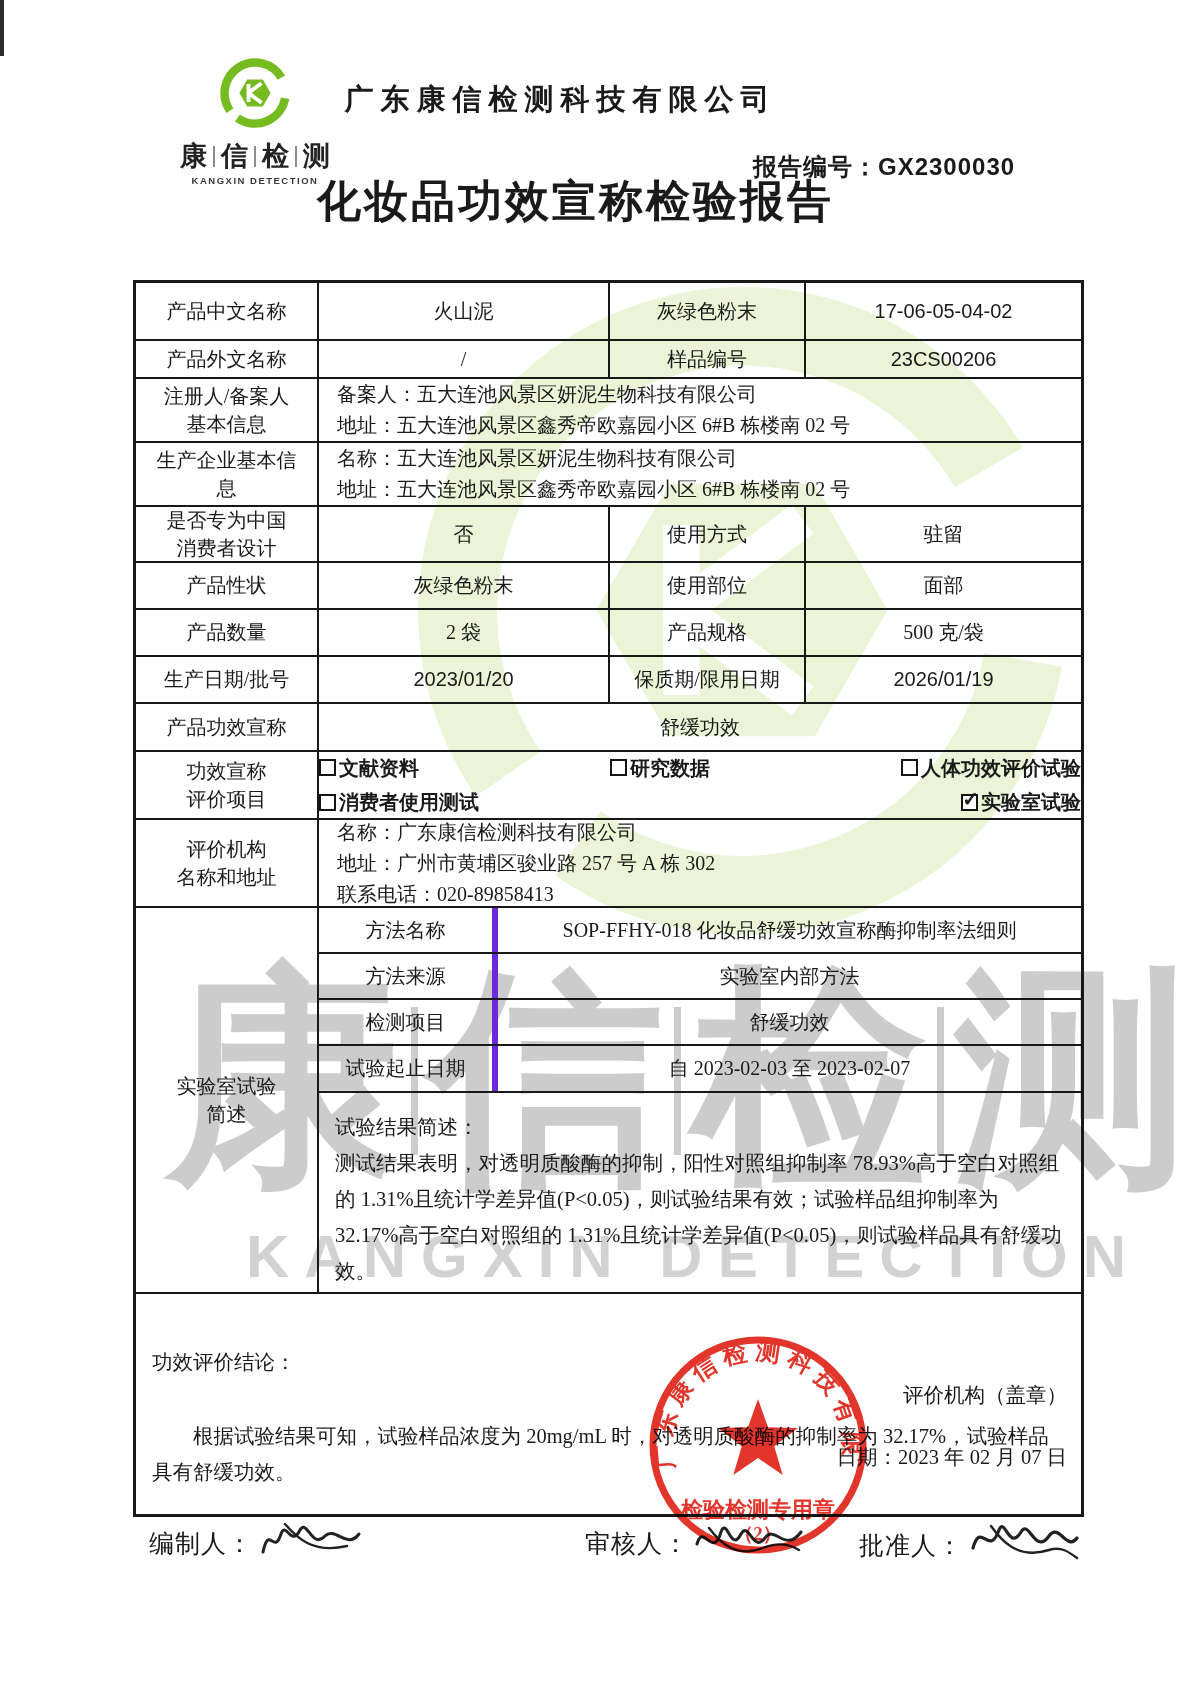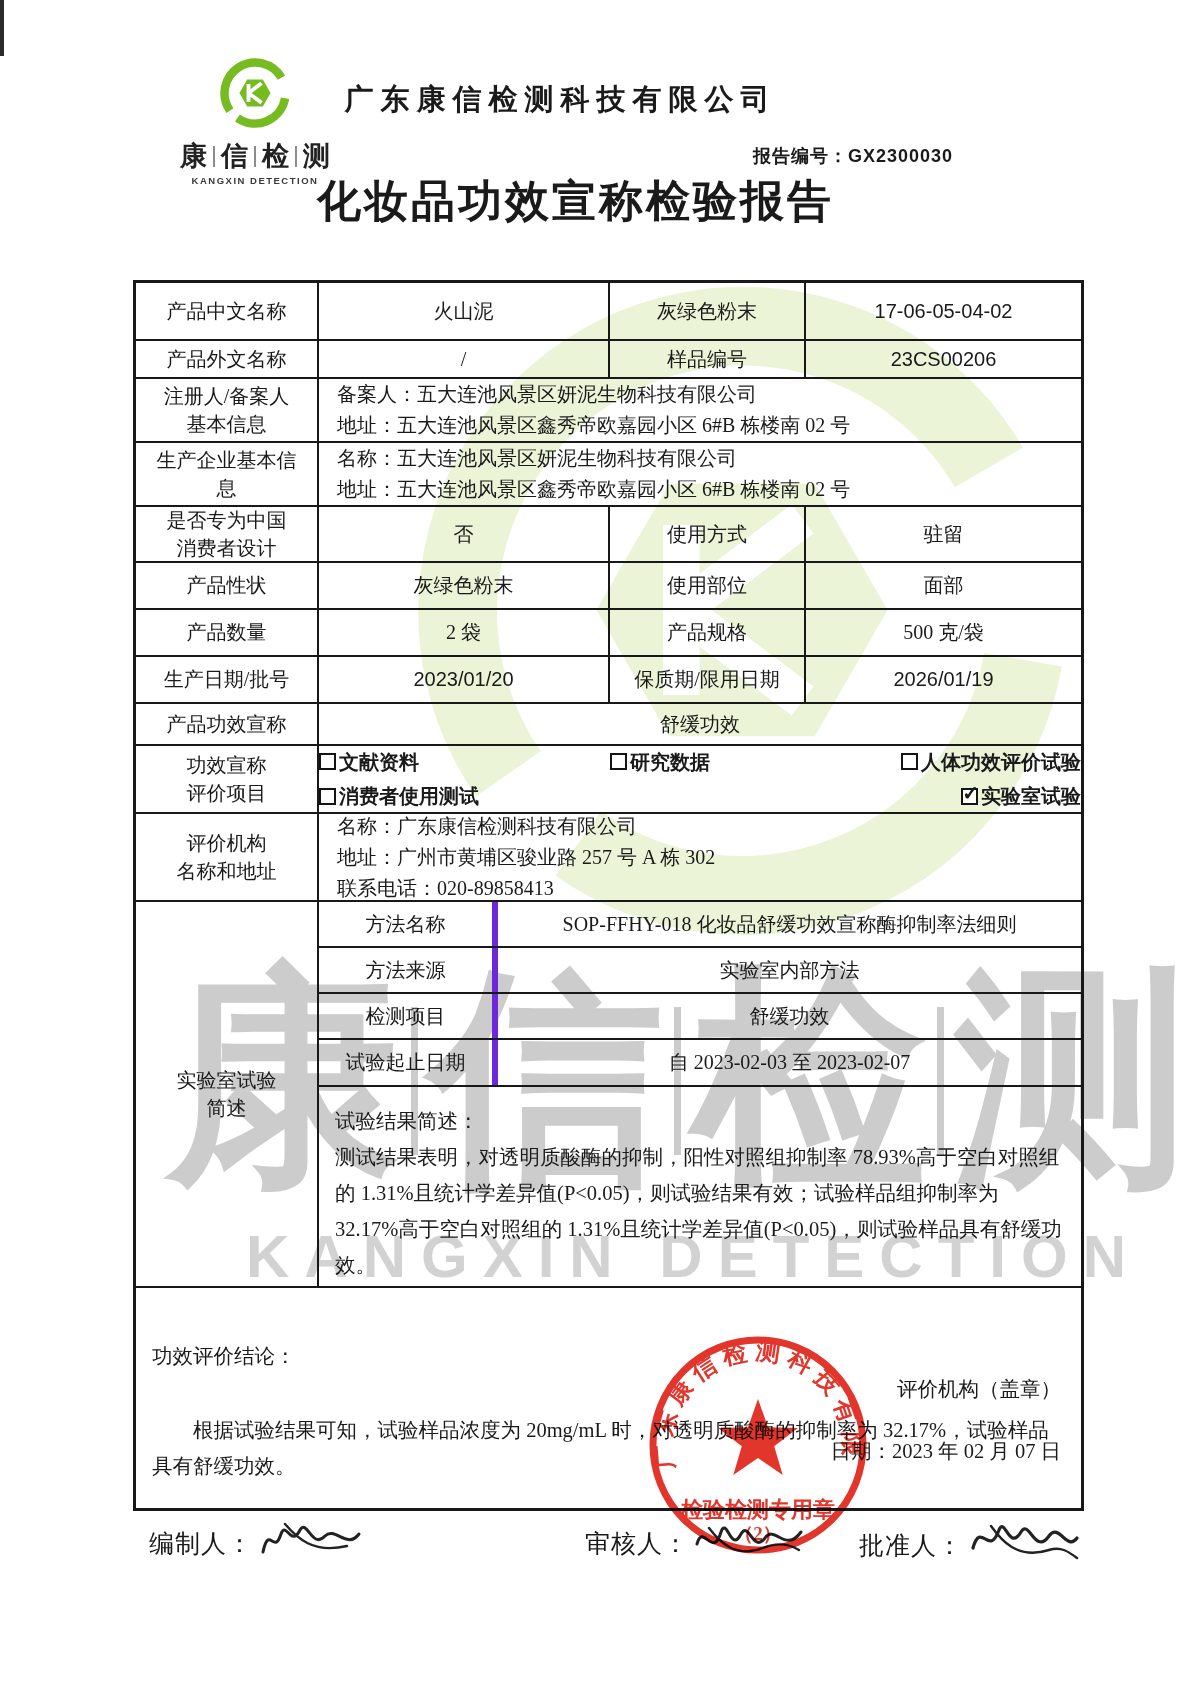--- a/index.html
+++ b/index.html
@@ -22,21 +22,21 @@
   .logo{position:absolute; left:162px; top:54px; width:186px; text-align:center; z-index:2;}
   .logo-mark{width:78px; height:78px; margin:0 auto;}
   .logo-cn{display:flex; justify-content:center; align-items:center; margin-top:2px;
            font-size:27px; font-weight:bold; color:#222;}
   .logo-cn .sep{width:2px; height:21px; background:#8d8d8d; margin:0 6px;}
   .logo-en{margin-top:1px; font-family:"Liberation Sans",sans-serif; font-size:9.5px;
            letter-spacing:1.5px; color:#3a3a3a; font-weight:bold;}
   .company-title{position:absolute; left:133px; top:80px; width:945px; text-align:center;
                  transform:translateX(-45px); font-size:29px; font-weight:bold;
                  letter-spacing:7px; z-index:2;}
-  .report-no{position:absolute; left:753px; top:144px; font-size:18px; font-weight:bold;
+  .report-no{position:absolute; left:753px; top:151px; font-size:24px; font-weight:bold;
              letter-spacing:1px; z-index:2;}
   .report-no .num{font-family:"Liberation Sans",sans-serif; font-weight:bold;}
   .doc-title{position:absolute; left:133px; top:172px; width:945px; text-align:center;
              transform:translateX(-30px); font-size:44px; font-weight:bold;
              letter-spacing:3px; z-index:2;}
   
   .tbl{position:absolute; left:133px; top:280px; width:945px; z-index:1;
        border:3px solid #181818; background:transparent;}
   .tr{display:flex; border-bottom:2px solid #181818; box-sizing:border-box;}
   .tr:last-child{border-bottom:none;}
@@ -64,21 +64,21 @@
   .lab-label{width:173px; flex:none; border-right:6px solid #6d28d9; display:flex;
              align-items:center; justify-content:center; font-size:20px;}
   .lab-value{flex:1; display:flex; align-items:center; justify-content:center;
              text-align:center; font-size:20px; padding:0 8px;}
   .lab-result{flex:1; border-bottom:none; display:block; padding:16px 16px 8px 16px;
               text-align:left; font-size:20.5px; line-height:36px;}
   
   .concl{position:relative; display:block; text-align:left; padding:14px 16px;
          font-size:20.5px; line-height:36px;}
   .concl-body{text-indent:2em; margin:2px 0 0 0;}
-  .agency-block{position:absolute; right:20px; bottom:10px; text-align:right;
+  .agency-block{position:absolute; right:14px; bottom:10px; text-align:right;
                 font-size:20.5px; line-height:31px;}
   
   .stamp{position:absolute; left:644px; top:1331px; width:228px; height:228px;
          z-index:4; opacity:.92; mix-blend-mode:multiply;}
   
   .footer{position:absolute; left:133px; top:1506px; width:945px; height:80px; z-index:2;}
   .sig-group{position:absolute; top:8px; display:flex; align-items:flex-end;}
   .sig-label{font-size:25px; font-weight:normal; letter-spacing:1px; white-space:nowrap;}
   .sig-ink{margin-left:2px; margin-bottom:-8px;}
 </style>
@@ -186,21 +186,21 @@
       <div class="td c4">500 克/袋</div>
     </div>
 
     <div class="tr" style="height:47px">
       <div class="td c1">生产日期/批号</div>
       <div class="td c2 sans">2023/01/20</div>
       <div class="td c3">保质期/限用日期</div>
       <div class="td c4 sans">2026/01/19</div>
     </div>
 
-    <div class="tr" style="height:42px">
+    <div class="tr" style="height:48px">
       <div class="td c1">产品功效宣称</div>
       <div class="td c4">舒缓功效</div>
     </div>
 
     <div class="tr" style="height:68px">
       <div class="td c1">功效宣称
 评价项目</div>
       <div class="td c4" style="padding:0">
         <div class="eval-wrap">
           <div class="eval-line">

